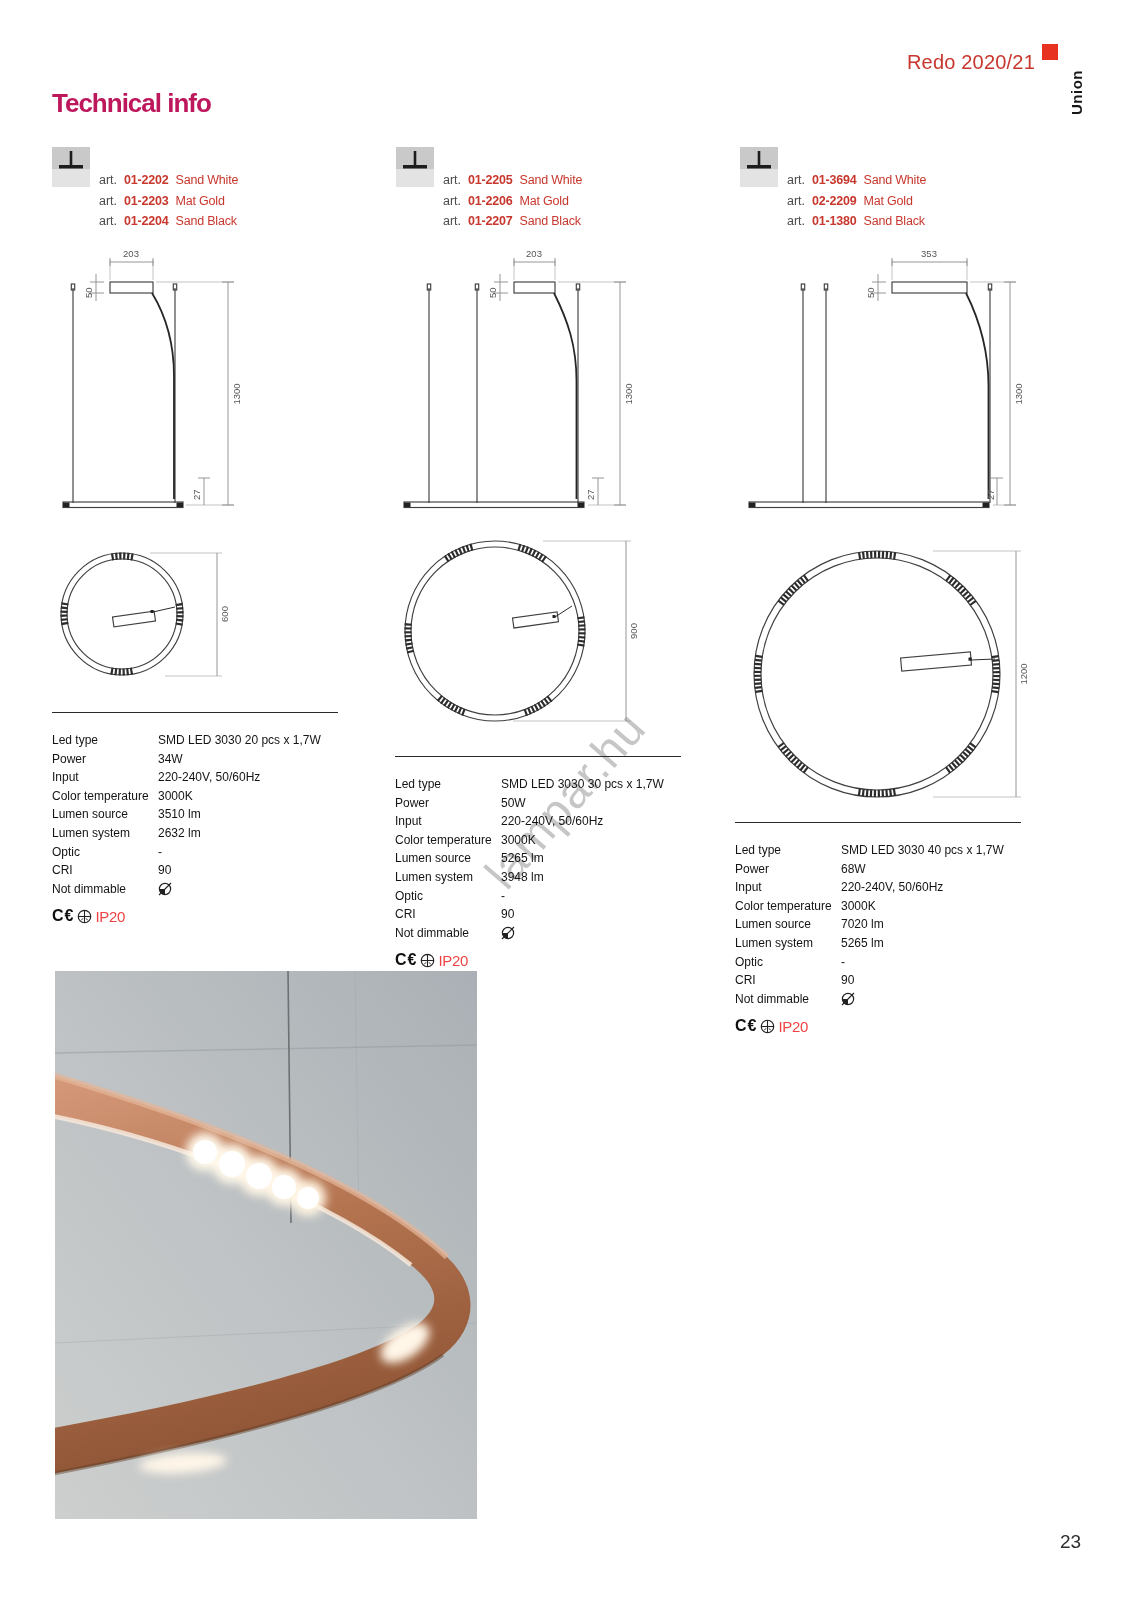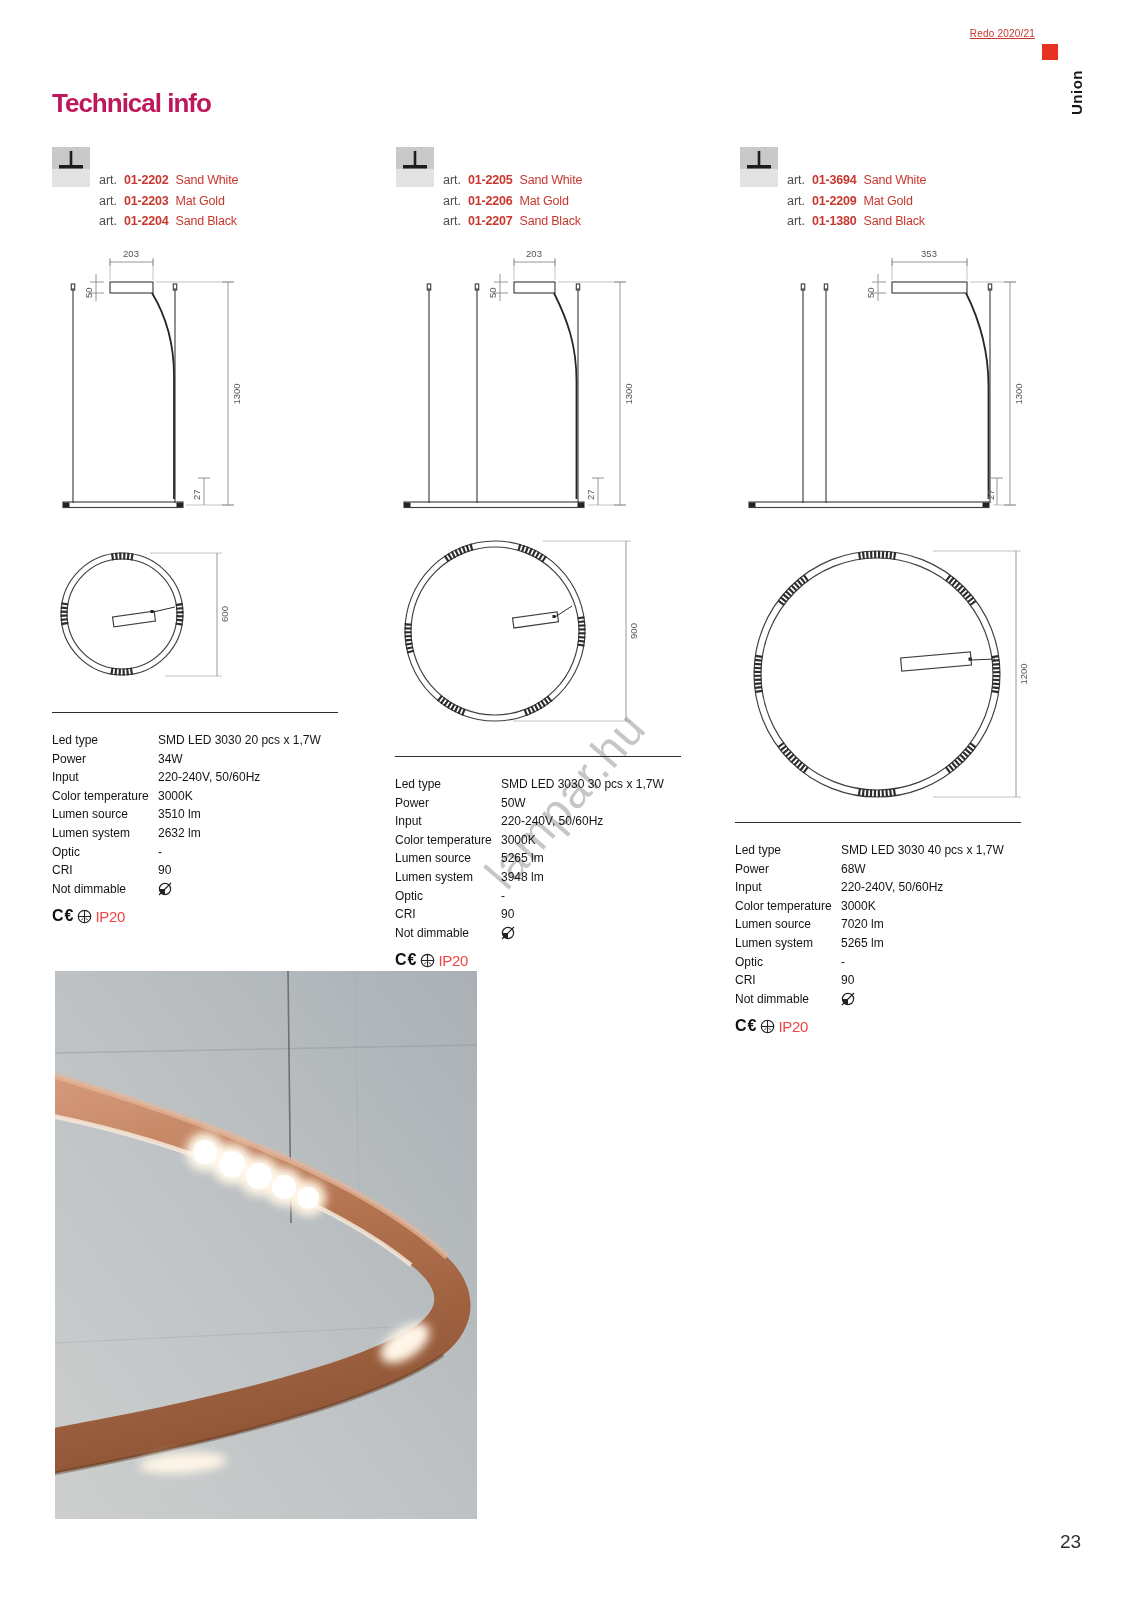--- a/index.html
+++ b/index.html
@@ -4,21 +4,21 @@
 <style>
   html,body { margin:0; padding:0; background:#fff; }
   #page {
     position:relative; width:1131px; height:1600px; background:#ffffff;
     font-family:"Liberation Sans", sans-serif; overflow:hidden;
     --accent:#c8372d; --logo_red:#e73121; --line:#3f3f3f;
   }
   .abs { position:absolute; }
 
   
-  .edition { top:28px; right:96px; color:var(--accent); font-size:10px; letter-spacing:.2px;text-decoration:underline; }
+  .edition { top:51px; right:96px; color:var(--accent); font-size:20px; letter-spacing:.2px; }
   .logo-square { top:44px; left:1042px; width:16px; height:16px; background:var(--logo_red); }
   .family { top:70px; left:1068px; writing-mode:vertical-rl; transform:rotate(180deg);
             font-weight:700; font-size:15px; color:#171717; letter-spacing:.5px; }
 
   .page-title { top:88px; left:52px; font-size:26px; font-weight:700; color:#be185d; letter-spacing:-1px; }
 
   
   .art-block { display:flex; gap:9px; }
   .art-lines { display:flex; flex-direction:column; padding-top:2px;margin-top:21px; }
   .art-line { font-size:12.5px; line-height:20.5px; display:flex; }
@@ -120,21 +120,21 @@
         <rect x="7" y="18" width="24" height="3.5" fill="#1c1c1c"></rect>
     </svg>
     <div class="art-lines">
       <div class="art-line">
         <span class="art-prefix">art.</span>
         <span class="art-code">01-3694</span>
         <span class="art-finish">Sand White</span>
       </div>
       <div class="art-line">
         <span class="art-prefix">art.</span>
-        <span class="art-code">01-2209</span>
+        <span class="art-code">02-2209</span>
         <span class="art-finish">Mat Gold</span>
       </div>
       <div class="art-line">
         <span class="art-prefix">art.</span>
         <span class="art-code">01-1380</span>
         <span class="art-finish">Sand Black</span>
       </div>
     </div>
   </div>
 

